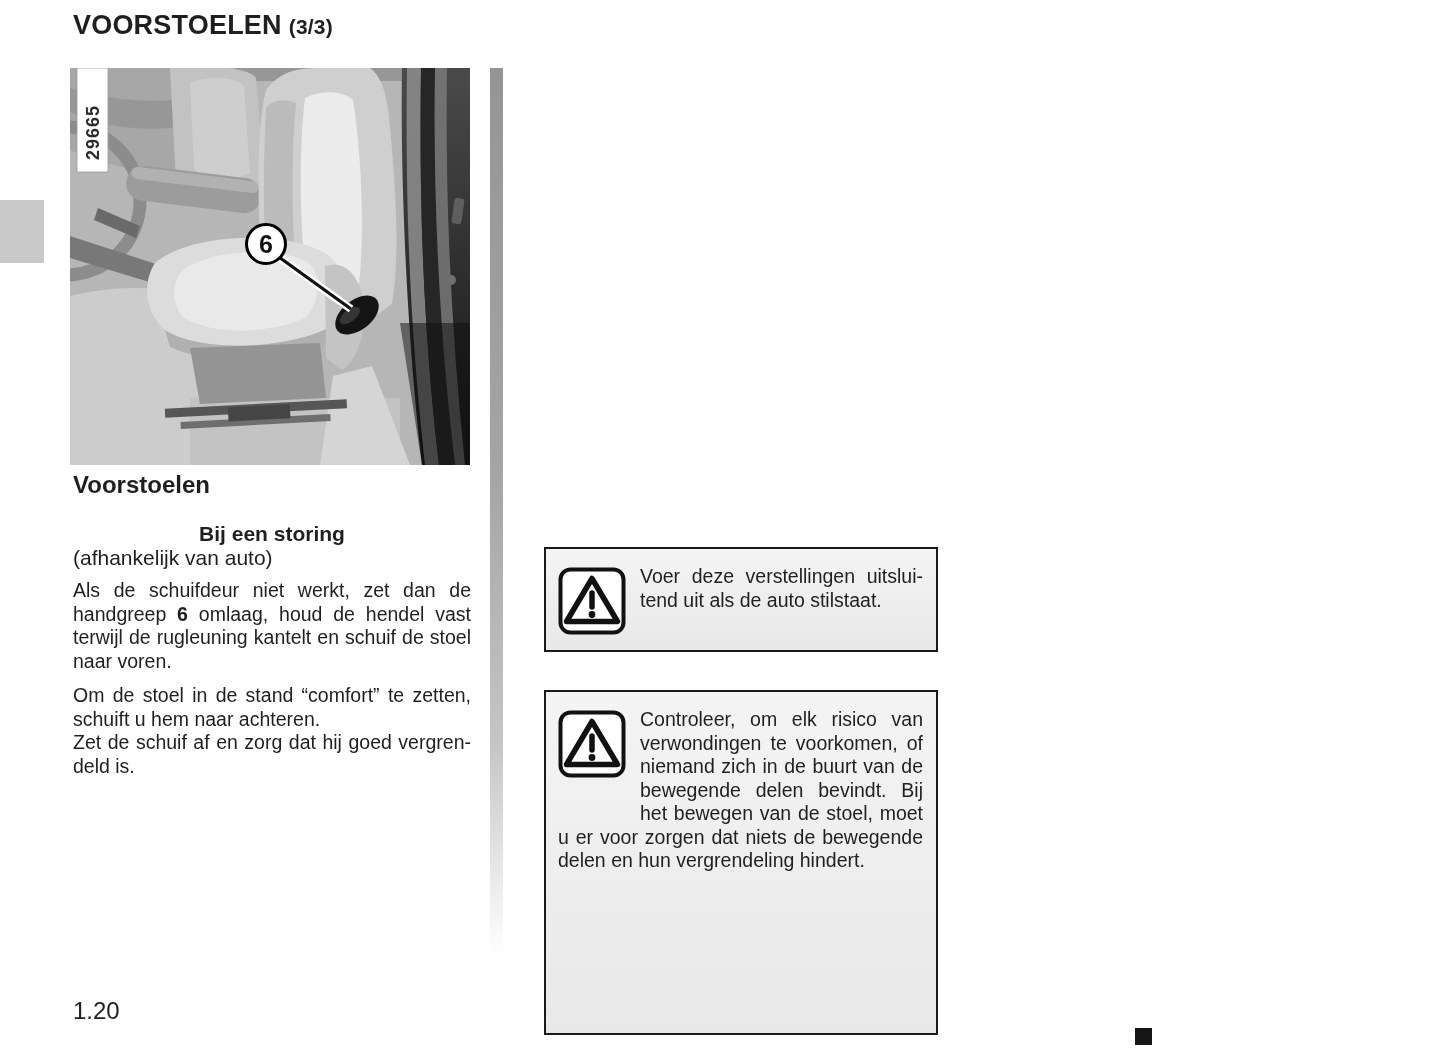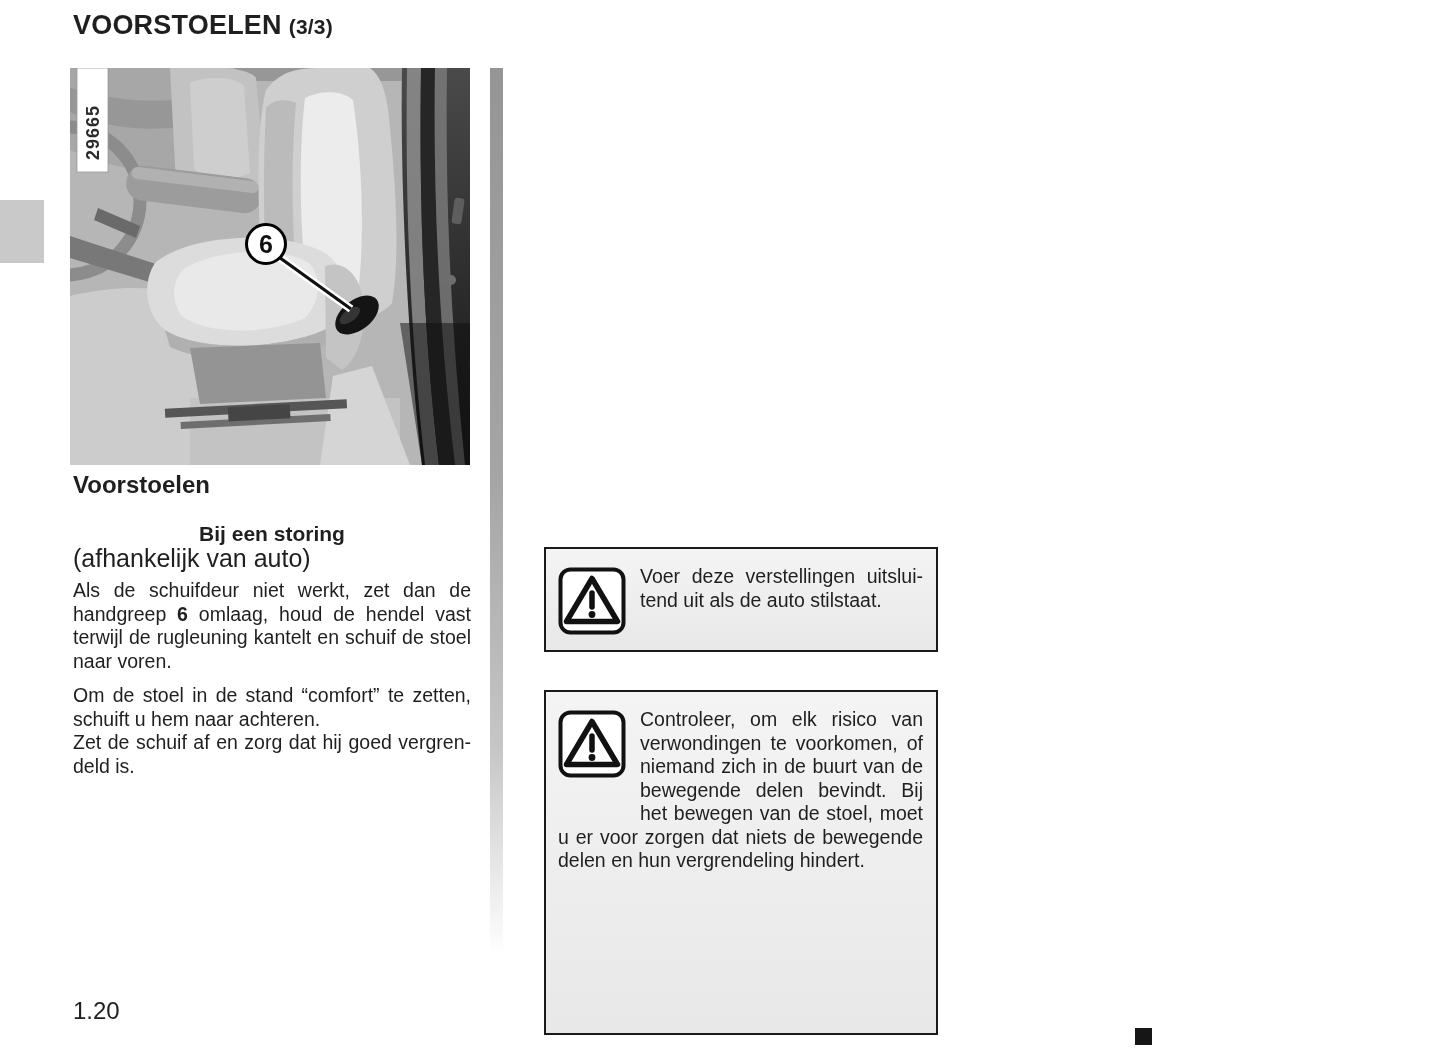--- a/index.html
+++ b/index.html
@@ -26,21 +26,21 @@
     background:linear-gradient(to bottom, #959595 0%, #a5a5a5 45%, #c6c6c6 75%, rgba(255,255,255,0) 98%);
   }
 
   
   .article {
     position:absolute; left:73px; top:470px; width:398px;
     font-size:19.5px; line-height:23.5px; text-align:justify; hyphens:manual;
   }
   .article h2 { margin:0 0 22px 0; font-size:24px; line-height:29px; text-align:left; }
   .article h3 { margin:0; font-size:21px; line-height:25px; text-align:center; }
-  .article .note { margin:0 0 9px 0; font-size:25px; line-height:24px; text-align:left; }
+  .article .note { margin:0 0 9px 0; font-size:21px; line-height:24px; text-align:left; }
   .article p { margin:0 0 11px 0; }
   .article p.tight { margin:0; }
   .bold-ref { font-weight:bold; }
 
   
   .warning-box {
     position:absolute; left:544px; width:394px; box-sizing:border-box;
     border:2px solid #1a1a1a;
     background:linear-gradient(180deg,#f4f4f4,#e8e8e8);
     padding:16px 13px 11px 12px;

